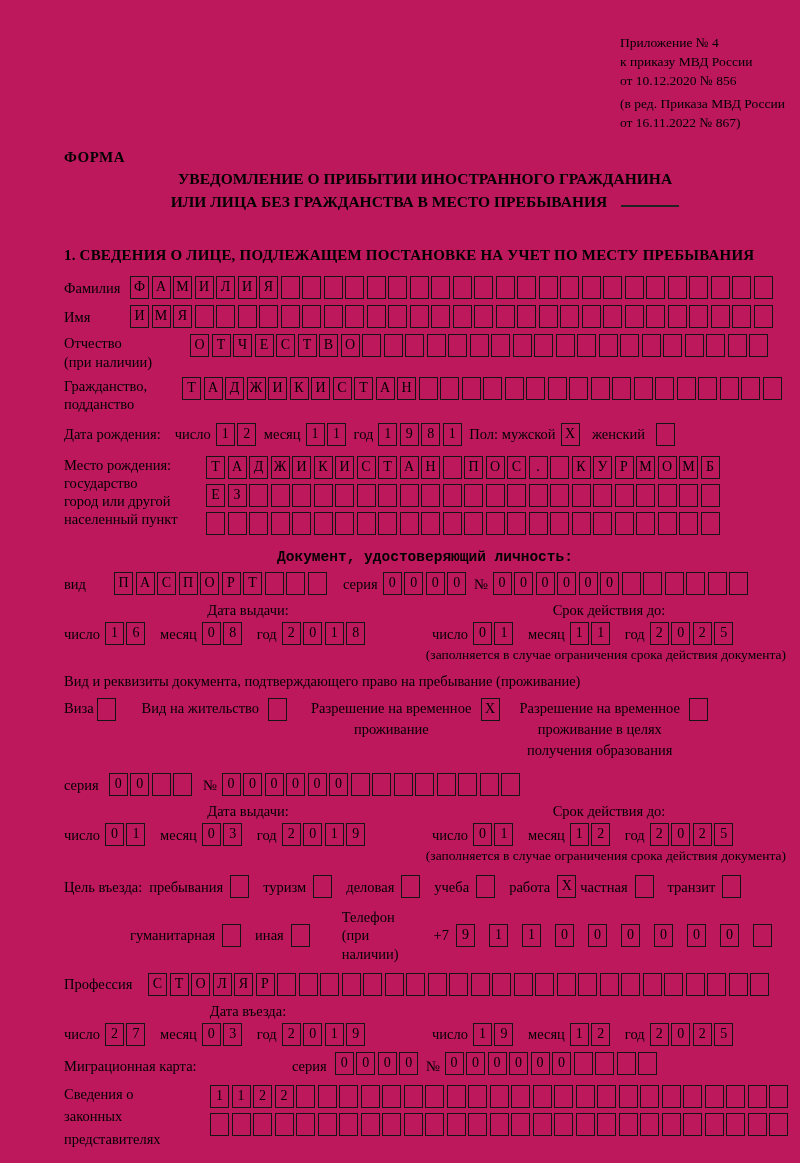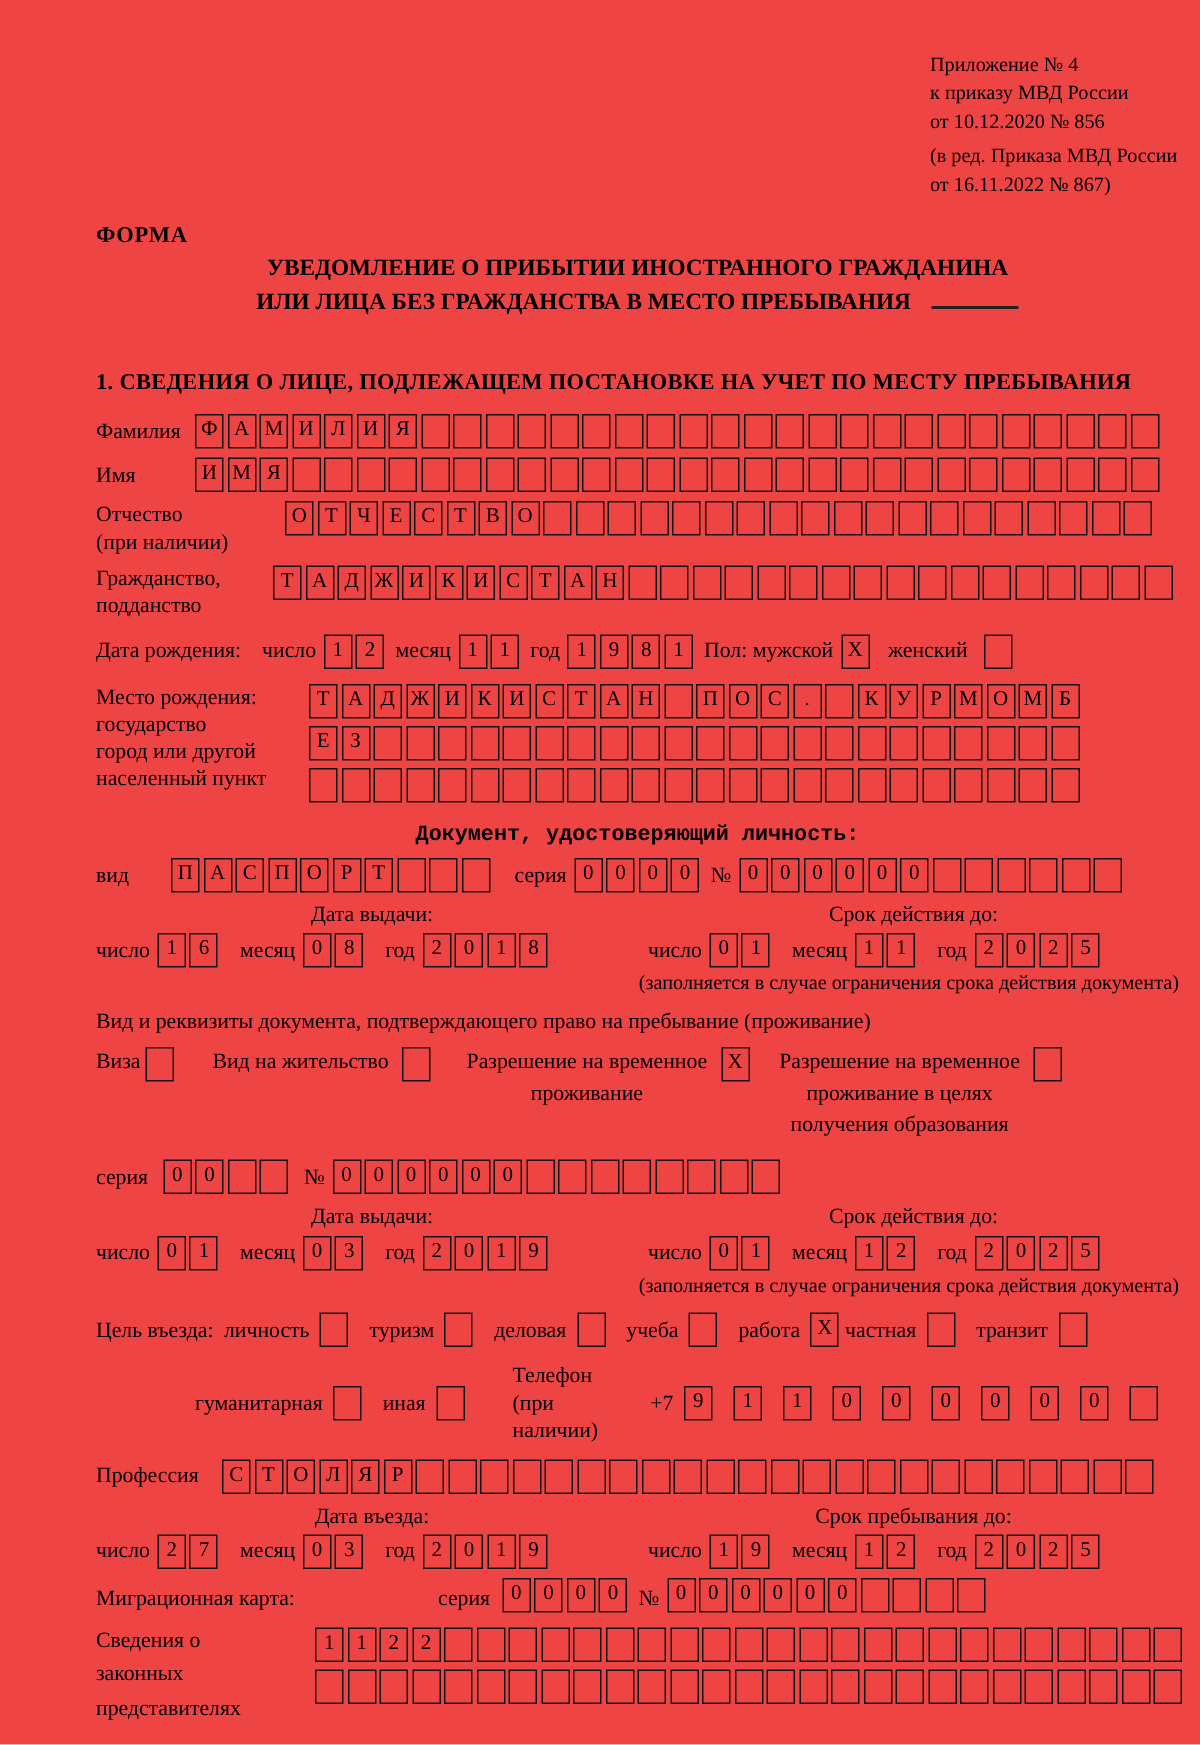--- a/index.html
+++ b/index.html
@@ -1,18 +1,18 @@
 <!DOCTYPE html>
 <html><head>
 <meta charset="utf-8">
 <style>
   html,body{margin:0;padding:0;background:#fff;}
   .page{
     position:relative;width:800px;height:1163px;box-sizing:border-box;
-    background:#ef4444;color:#000;
+    background:#be185d;color:#000;
     font-family:"Liberation Serif","DejaVu Serif",serif;
     font-size:14.5px;line-height:1.25;
     padding:34px 14px 8px 64px;overflow:hidden;
   }
   .ref-block{margin-left:556px;font-size:13.5px;line-height:1.4;}
   .ref-block .gap{height:4px;}
   .forma{font-weight:bold;text-align:left;padding-right:22px;margin-top:16px;font-size:15px;letter-spacing:.5px;}
   .title{font-weight:bold;text-align:center;font-size:15.5px;line-height:1.5;}
   .blank-line{display:inline-block;width:58px;border-bottom:2px solid #222;height:14px;margin-left:14px;}
   .sect{font-weight:bold;font-size:15px;margin-top:32px;margin-bottom:12px;letter-spacing:.2px;}
@@ -516,21 +516,21 @@
           <span class="cell">0</span>
           <span class="cell">2</span>
           <span class="cell">5</span>
         </span>
     </div>
   </div>
   <div class="note-right">(заполняется в случае ограничения срока действия документа)</div>
 
   <div class="purpose-row">
     <span class="olabel">Цель въезда:</span>
-    <span class="olabel">личность</span>
+    <span class="olabel">пребывания</span>
     <span class="cell"></span>
     <span class="olabel">туризм</span>
     <span class="cell"></span>
     <span class="olabel">деловая</span>
     <span class="cell"></span>
     <span class="olabel">учеба</span>
     <span class="cell"></span>
     <span class="olabel">работа</span>
     <span class="cell" style="margin-right:4px;">X</span>
     <span class="olabel">частная</span>
@@ -590,21 +590,20 @@
         <span class="cell"></span>
         <span class="cell"></span>
         <span class="cell"></span>
         <span class="cell"></span>
         <span class="cell"></span>
       </div>
   </div>
 
   <div class="dates-head">
     <div class="half">Дата въезда:</div>
-    <div class="half2">Срок пребывания до:</div>
   </div>
   <div class="dates-row">
     <div class="grp grpL">
       <span class="lab">число</span>
       <span class="cells">
           <span class="cell">2</span>
           <span class="cell">7</span>
         </span>
       <span class="lab2">месяц</span>
       <span class="cells">

